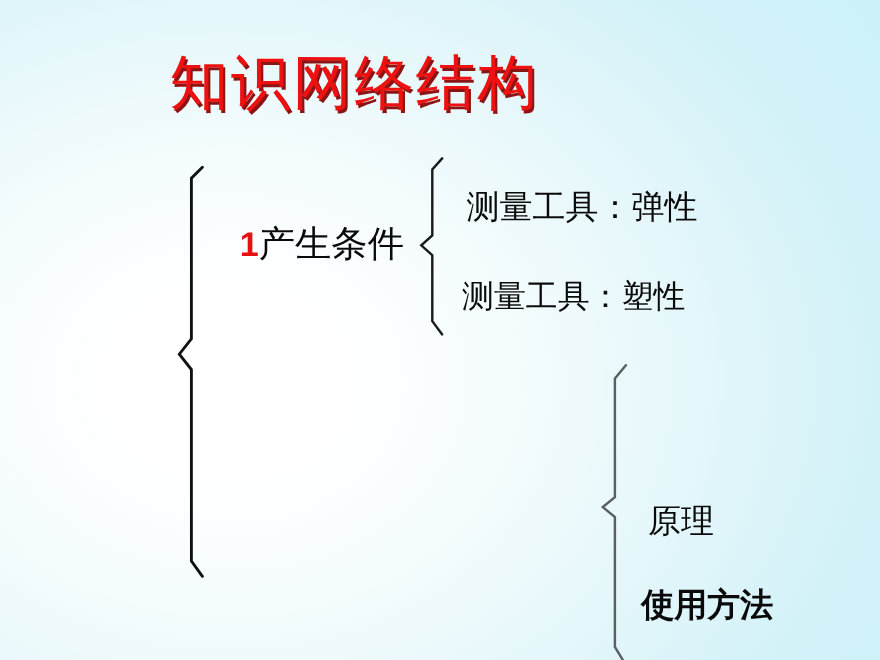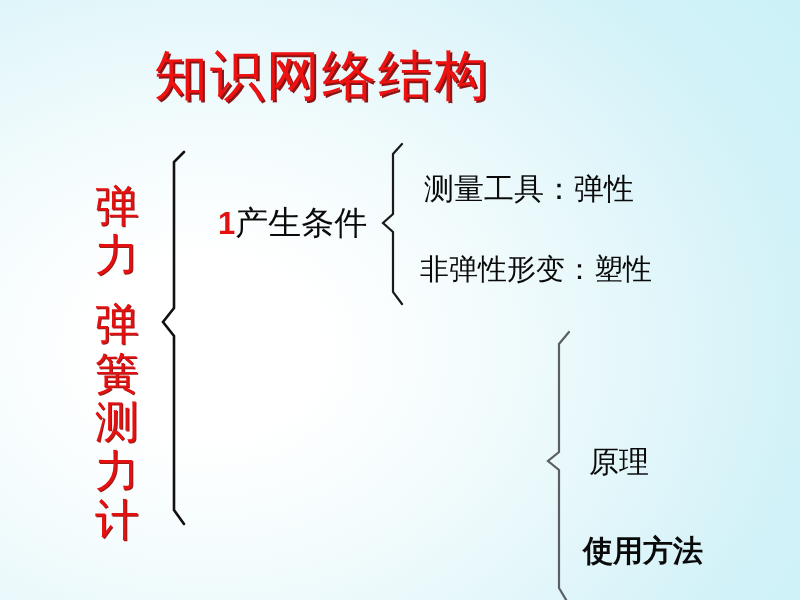--- a/index.html
+++ b/index.html
@@ -83,21 +83,21 @@
     line-height: 34px;
     color: #0a0a0a;
     white-space: nowrap;
   }
   .serif2 { font-family: "Liberation Serif", "DejaVu Serif", serif; }
   .sans2  { font-family: "DejaVu Sans", "Liberation Sans", sans-serif; }
 
   #lvl2-elastic     { left: 424px; top: 172px; }
   #lvl2-inelastic   { left: 420px; top: 252px; font-size: 29px; }
   #lvl2-structure   { left: 589px; top: 373px; }
-  #lvl2-principle   { left: 589px; top: 445px; text-align: right; }
+  #lvl2-principle   { left: 589px; top: 458px; text-align: right; }
   #lvl2-usage       { left: 583px; top: 534px; font-weight: bold; }
 
   
   .brace-svg {
     position: absolute;
     overflow: visible;
   }
   #brace-main  { left: 160px; top: 150px; }
   #brace-cond  { left: 380px; top: 142px; }
   #brace-tool  { left: 545px; top: 330px; }
@@ -111,40 +111,35 @@
   .brace-path.thin { stroke-width: 2.2; stroke: #1a1a1a; }
   .brace-path.grey { stroke-width: 2.2; stroke: #5a5f63; }
 </style>
 </head>
 <body>
 
 <div id="slide">
 
   <div id="title">知识网络结构</div>
 
-  <div id="stem-text">
-    <span>弹力</span>
-    <span class="gap"></span>
-    <span>弹簧测力计</span>
-  </div>
 
   <svg id="brace-main" class="brace-svg" width="30" height="385" viewBox="0 0 30 385">
     <path class="brace-path" d="M 24 2 L 14 12 L 14 158 L 3 172 L 14 186 L 14 360 L 24 374"></path>
   </svg>
 
   <div id="lvl1-conditions" class="lvl1">
     <span class="num">1</span><span>产生条件</span>
   </div>
 
   <svg id="brace-cond" class="brace-svg" width="26" height="170" viewBox="0 0 26 170">
     <path class="brace-path thin" d="M 22 2 L 13 12 L 13 72 L 3 81 L 13 90 L 13 150 L 22 162"></path>
   </svg>
 
   <div id="lvl2-elastic" class="lvl2 serif2">测量工具：弹性</div>
-  <div id="lvl2-inelastic" class="lvl2 sans2">非弹性形变：塑性</div>
+  <div id="lvl2-inelastic" class="lvl2 sans2">测量工具：塑性</div>
 
 
   <svg id="brace-tool" class="brace-svg" width="28" height="280" viewBox="0 0 28 280">
     <path class="brace-path grey" d="M 24 2 L 14 14 L 14 122 L 3 131 L 14 140 L 14 258 L 26 278"></path>
   </svg>
 
   <div id="lvl2-principle" class="lvl2 serif2">原理</div>
   <div id="lvl2-usage" class="lvl2 serif2">使用方法</div>
 
 </div>

